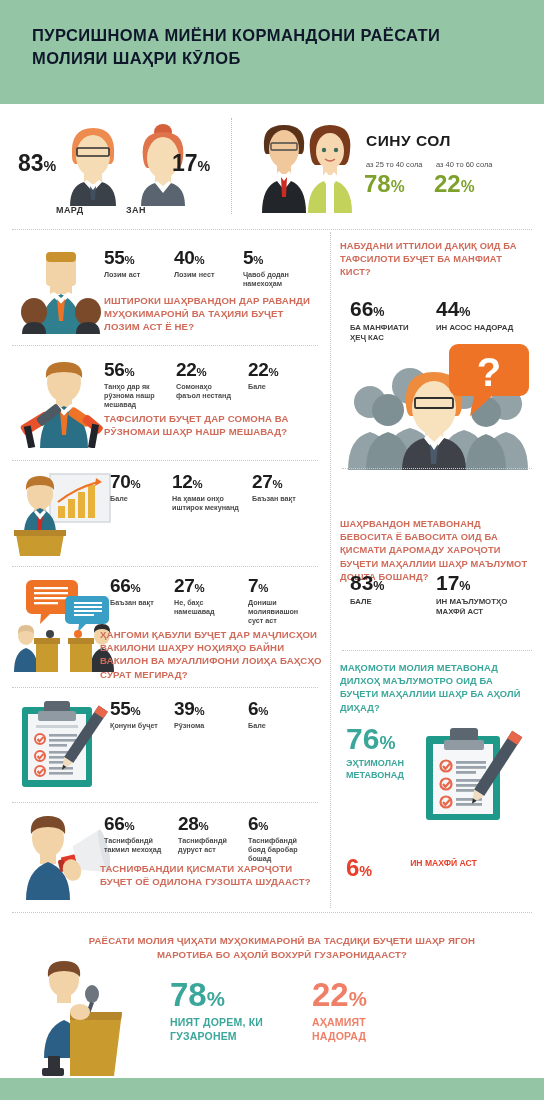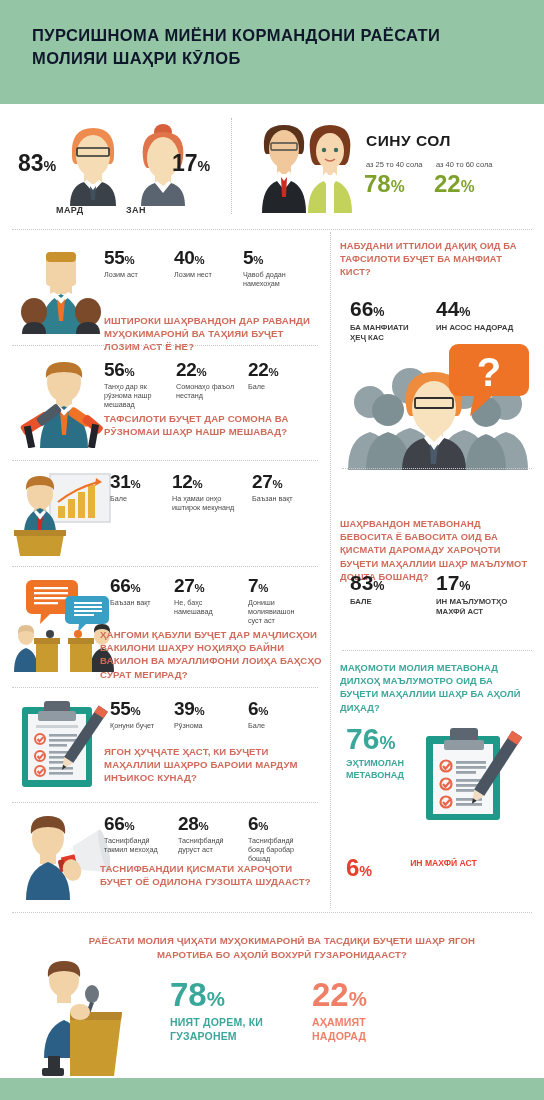--- a/index.html
+++ b/index.html
@@ -107,21 +107,21 @@
   .lsec { position: absolute; left: 0; width: 330px; }
   .illus { position: absolute; }
   .stat { position: absolute; text-align: left; }
   .stat .num {
     font-size: 19px; font-weight: bold; color: #1d1d1d; line-height: 1;
     letter-spacing: -0.3px;
   }
   .stat .num .sym { font-size: 0.6em; }
   .stat .cap {
     font-size: 7.2px; color: #4a4a4a; line-height: 1.28; margin-top: 3px;
-    font-weight: normal;
+    font-weight: bold;
   }
   .question {
     position: absolute;
     font-size: 9.6px; font-weight: bold; color: #d06b5a;
     line-height: 1.38; letter-spacing: .15px;
   }
 
   
   .rsec { position: absolute; left: 340px; width: 204px; }
   .rq {
@@ -252,21 +252,21 @@
       <div class="cap">Лозим аст</div>
     </div>
     <div class="stat" style="left:174px;top:12px;width:58px;">
       <div class="num"><span>40</span><span class="sym">%</span></div>
       <div class="cap">Лозим нест</div>
     </div>
     <div class="stat" style="left:243px;top:12px;width:72px;">
       <div class="num"><span>5</span><span class="sym">%</span></div>
       <div class="cap">Ҷавоб додан намехоҳам</div>
     </div>
-    <div class="question" style="left:104px;top:58px;width:218px;margin-top:20px;">ИШТИРОКИ ШАҲРВАНДОН ДАР РАВАНДИ МУҲОКИМАРОНӢ ВА ТАҲИЯИ БУҶЕТ ЛОЗИМ АСТ Ё НЕ?</div>
+    <div class="question" style="left:104px;top:58px;width:218px;">ИШТИРОКИ ШАҲРВАНДОН ДАР РАВАНДИ МУҲОКИМАРОНӢ ВА ТАҲИЯИ БУҶЕТ ЛОЗИМ АСТ Ё НЕ?</div>
   </div>
   <div class="hdash" style="top:345px;"></div>
 
   <div class="lsec" style="top:352px;height:110px;">
     <span class="illus" style="left:16px;top:8px;">
       <svg width="92" height="88" viewBox="0 0 92 88">
         <ellipse cx="48" cy="22" rx="17" ry="20" fill="#f2d3a8"></ellipse>
         <path d="M30 18 q-2-16 18-16 q20 0 18 16 q-3-6-18-6 q-15 0-18 6z" fill="#b9762c"></path>
         <rect x="40" y="38" width="16" height="10" fill="#f2d3a8"></rect>
         <path d="M24 88 q0-32 24-42 q24 10 24 42z" fill="#2a6f86"></path>
@@ -312,21 +312,21 @@
         <path d="M14 18 q-1-14 14-14 q15 0 14 14 q-3-5-14-5 q-11 0-14 5z" fill="#b9762c"></path>
         <rect x="22" y="34" width="12" height="8" fill="#f2d3a8"></rect>
         <path d="M12 62 q0-20 16-26 q16 6 16 26z" fill="#2a6f86"></path>
         <path d="M22 40 l6 8 l6-8 l-2-2 l-4 4 l-4-4z" fill="#ffffff"></path>
         <path d="M25 44 l3 4 l3-4 l-2 16 l-3 0z" fill="#cc2b23"></path>
         <path d="M4 62 l48 0 l-4 22 l-40 0z" fill="#c99a2e"></path>
         <rect x="2" y="58" width="52" height="6" fill="#b5862a"></rect>
       </svg>
     </span>
     <div class="stat" style="left:110px;top:6px;width:58px;">
-      <div class="num"><span>31</span><span class="sym">%</span></div>
+      <div class="num"><span>70</span><span class="sym">%</span></div>
       <div class="cap">Бале</div>
     </div>
     <div class="stat" style="left:172px;top:6px;width:72px;">
       <div class="num"><span>12</span><span class="sym">%</span></div>
       <div class="cap">На ҳамаи онҳо иштирок мекунанд</div>
     </div>
     <div class="stat" style="left:252px;top:6px;width:58px;">
       <div class="num"><span>27</span><span class="sym">%</span></div>
       <div class="cap">Баъзан вақт</div>
     </div>
@@ -421,21 +421,20 @@
       <div class="cap">Қонуни буҷет</div>
     </div>
     <div class="stat" style="left:174px;top:6px;width:58px;">
       <div class="num"><span>39</span><span class="sym">%</span></div>
       <div class="cap">Рӯзнома</div>
     </div>
     <div class="stat" style="left:248px;top:6px;width:58px;">
       <div class="num"><span>6</span><span class="sym">%</span></div>
       <div class="cap">Бале</div>
     </div>
-    <div class="question" style="left:104px;top:52px;width:220px;">ЯГОН ҲУҶҶАТЕ ҲАСТ, КИ БУҶЕТИ МАҲАЛЛИИ ШАҲРРО БАРОИИ МАРДУМ ИНЪИКОС КУНАД?</div>
   </div>
   <div class="hdash" style="top:802px;"></div>
 
   <div class="lsec" style="top:808px;height:102px;">
     <span class="illus" style="left:14px;top:6px;">
       <svg width="96" height="86" viewBox="0 0 96 86">
         <ellipse cx="34" cy="24" rx="16" ry="19" fill="#f2d3a8"></ellipse>
         <path d="M17 20 q-2-18 17-18 q19 0 17 18 q-4-7-17-7 q-13 0-17 7z" fill="#7b4a2b"></path>
         <rect x="26" y="40" width="16" height="10" fill="#f2d3a8"></rect>
         <path d="M12 86 q0-30 22-38 q22 8 22 38z" fill="#2c5f86"></path>

